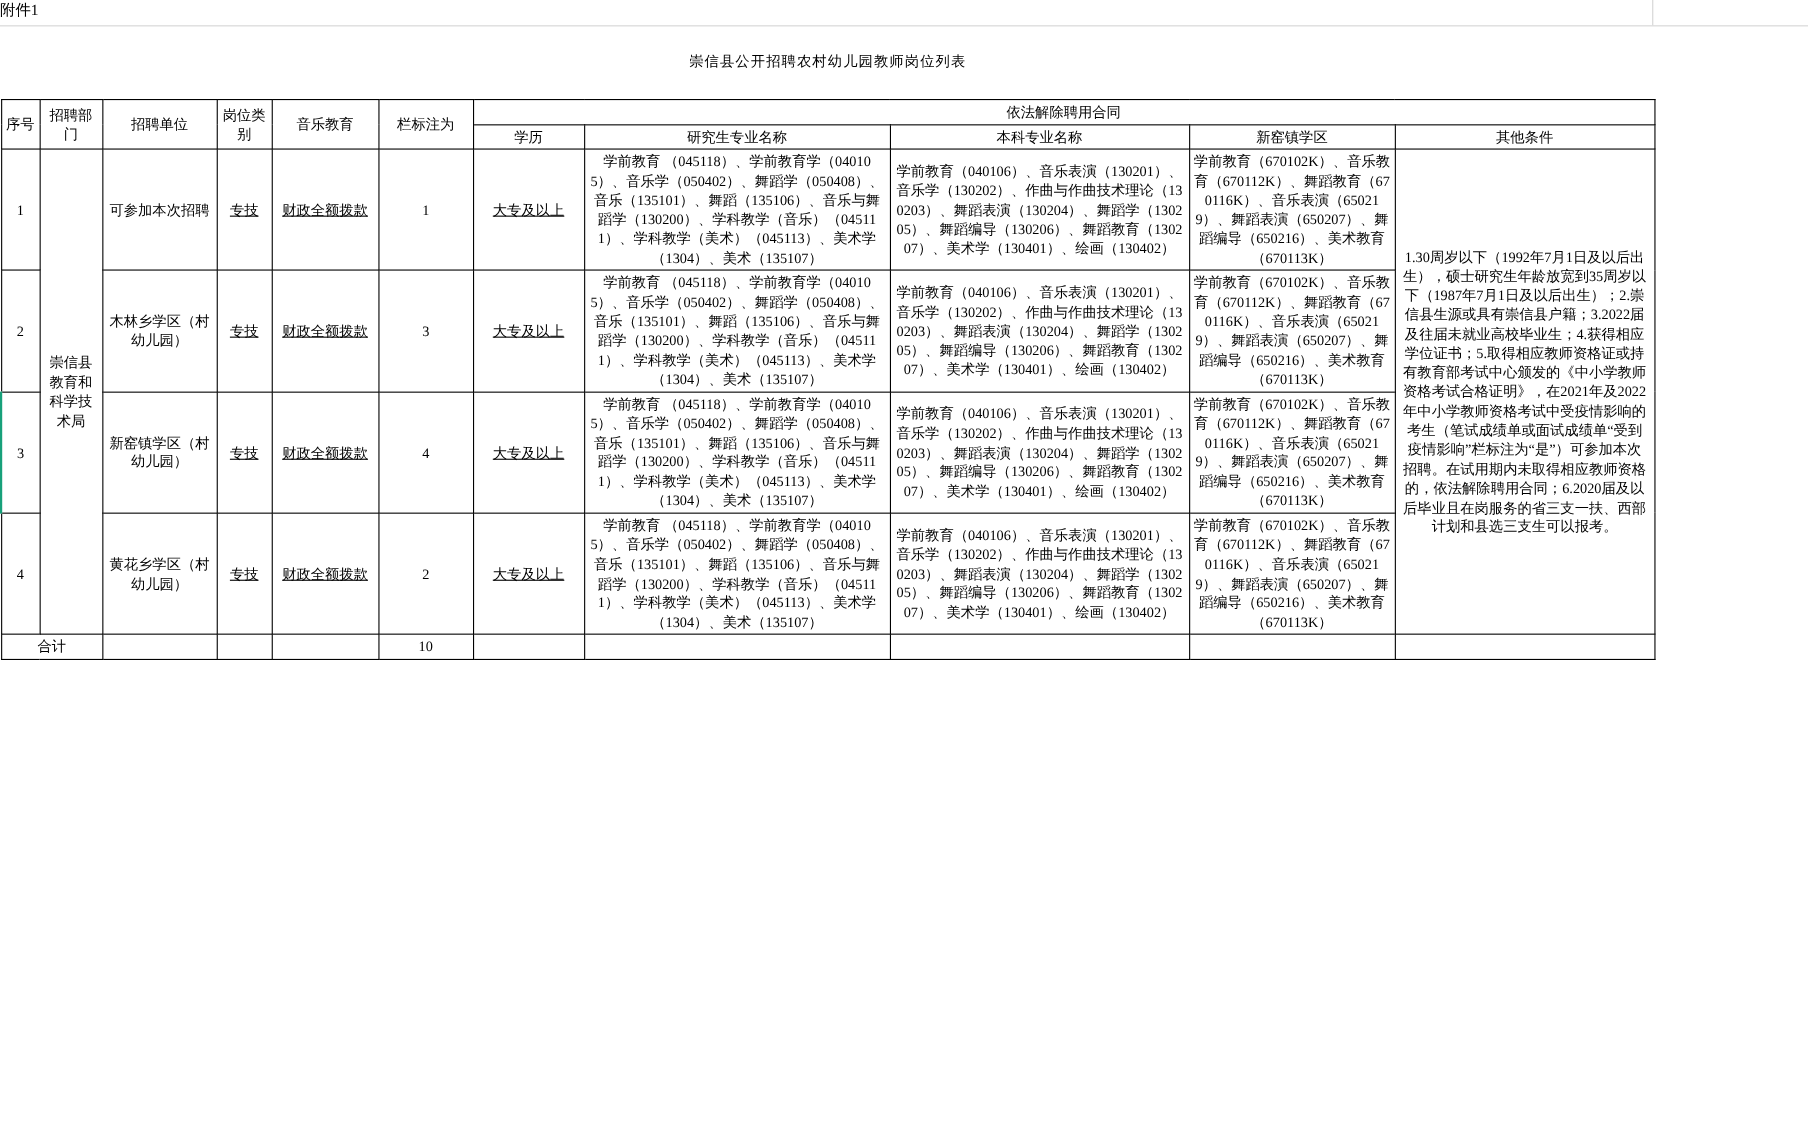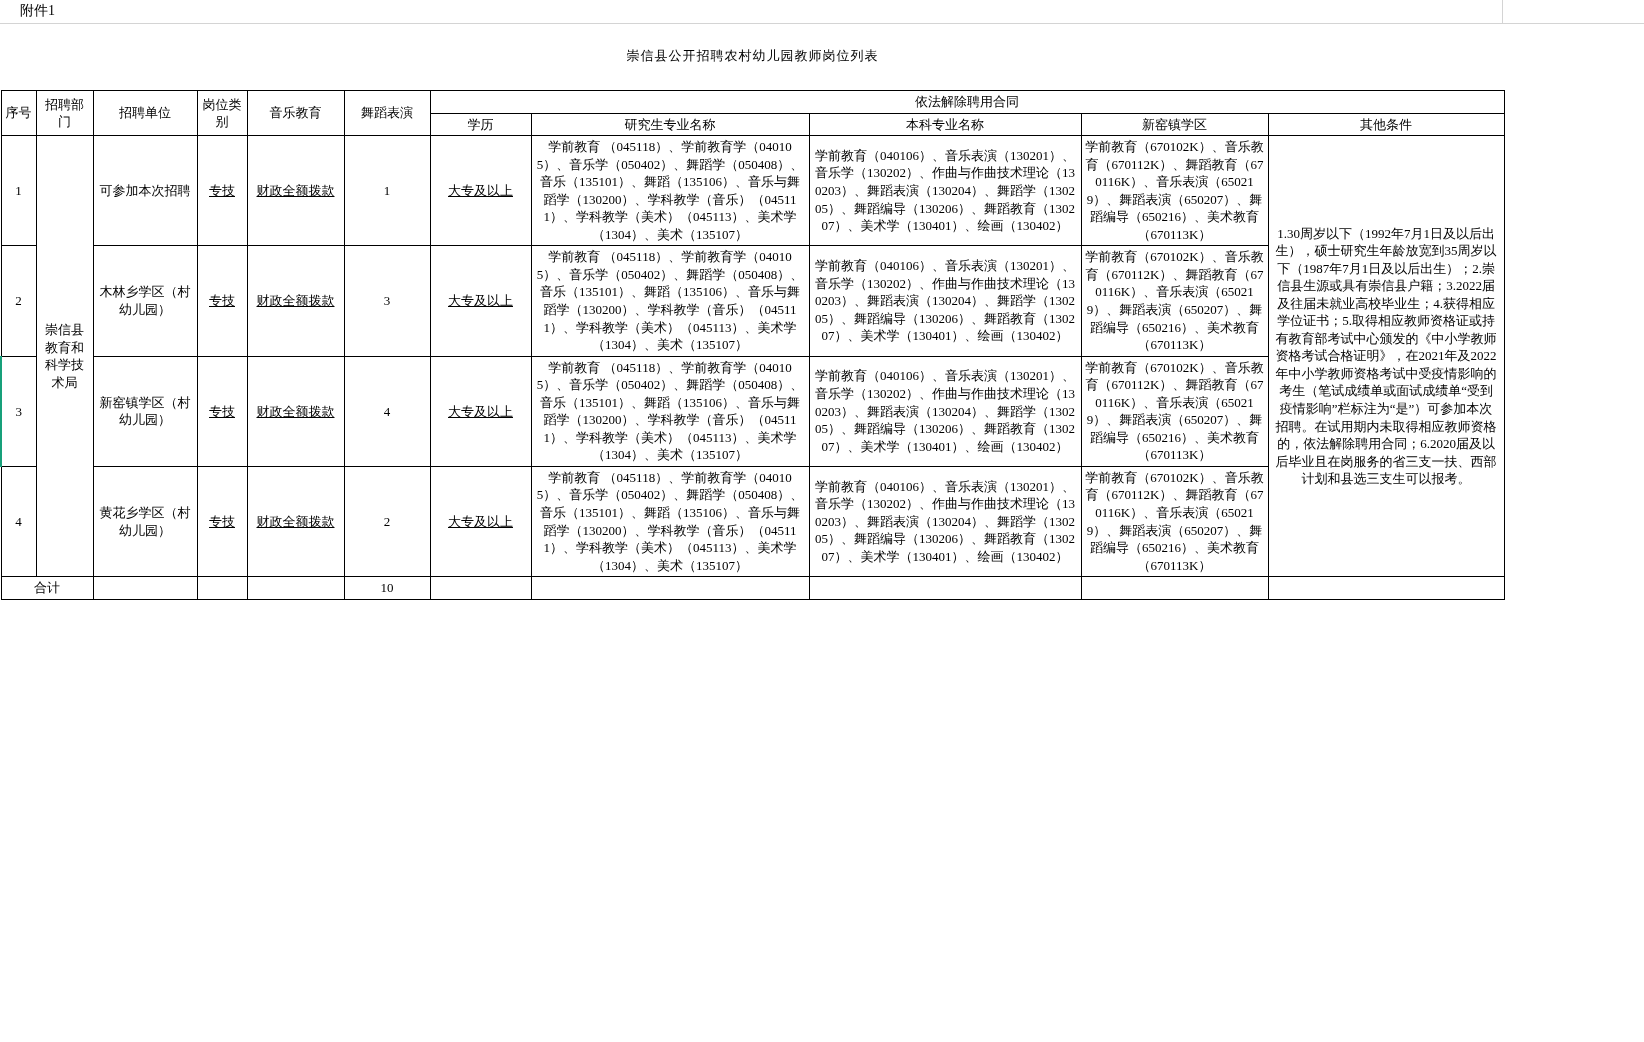--- a/index.html
+++ b/index.html
@@ -24,21 +24,21 @@
   .toprow {
     display: flex;
     height: 24px;
     box-sizing: border-box;
     border-bottom: 1px solid #d4d4d4;
   }
   .toprow .cell-a {
     width: 1503px;
     box-sizing: border-box;
     border-right: 1px solid #d4d4d4;
-    padding-left: 20px;
+    padding-left: 0;
     font-size: 14px;
     line-height: 22px;
     text-align: left;
   }
   .toprow .cell-b {
     flex: 1;
     box-sizing: border-box;
   }
   table.main {
     border-collapse: collapse;
@@ -140,21 +140,21 @@
       <td class="title-cell" colspan="11">崇信县公开招聘农村幼儿园教师岗位列表</td>
       <td class="spacer-cell"></td>
     </tr>
 
     <tr>
       <td rowspan="2" class="hdr">序号</td>
       <td rowspan="2" class="hdr">招聘部门</td>
       <td rowspan="2" class="hdr hdr-big">招聘单位</td>
       <td rowspan="2" class="hdr">岗位类别</td>
       <td rowspan="2" class="hdr hdr-big">音乐教育</td>
-      <td rowspan="2" class="hdr">舞蹈表演</td>
+      <td rowspan="2" class="hdr">栏标注为</td>
       <td colspan="5" class="hdr hdr-big">依法解除聘用合同</td>
       <td class="spacer-cell"></td>
     </tr>
 
     <tr>
       <td class="hdr hdr-big">学历</td>
       <td class="hdr hdr-big">研究生专业名称</td>
       <td class="hdr hdr-big">本科专业名称</td>
       <td class="hdr hdr-big">新窑镇学区</td>
       <td class="hdr hdr-big">其他条件</td>

